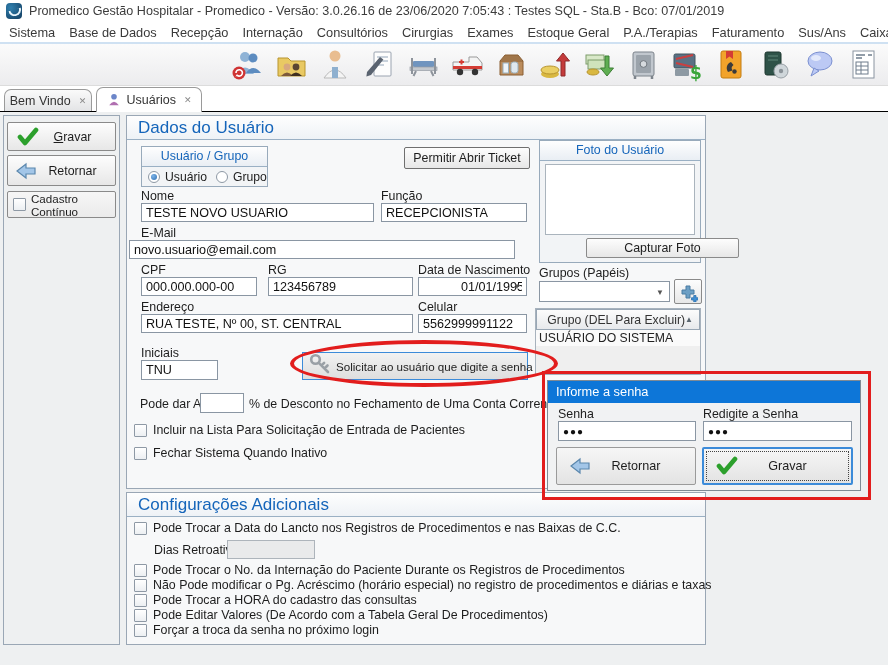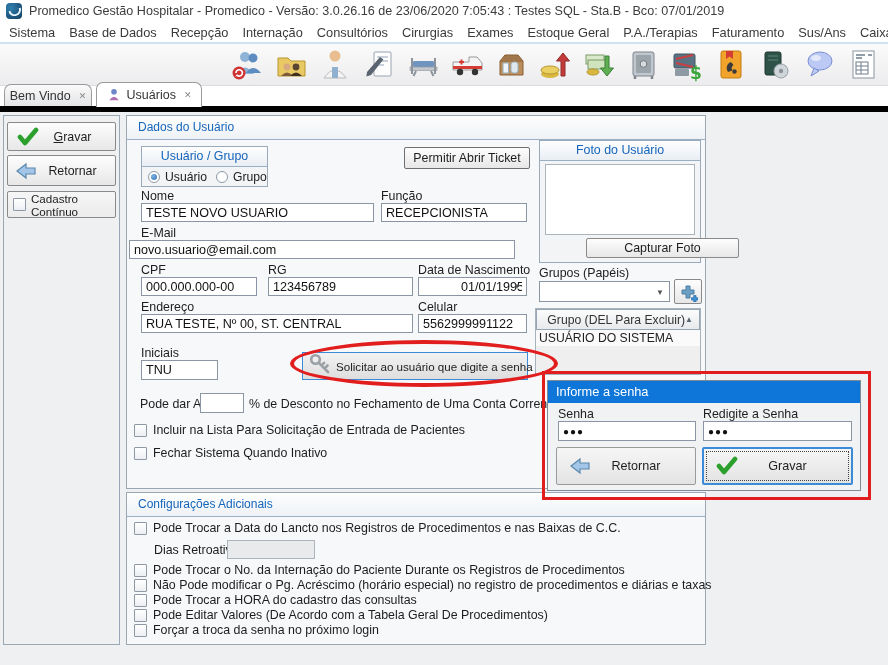--- a/index.html
+++ b/index.html
@@ -19,32 +19,32 @@
            box-sizing:border-box;white-space:nowrap;overflow:hidden;}
   .menuitem{font-size:12.8px;color:#3a3a3a;padding:0 7px;cursor:default;}
   
   .toolbar{position:absolute;left:0;top:44px;width:888px;height:42px;
            background:linear-gradient(#fbfbfb,#ececee);border-bottom:1px solid #dcdcdc;
            display:flex;align-items:center;gap:11px;padding-left:231px;box-sizing:border-box;overflow:hidden;}
   .tbicon{width:33px;height:34px;flex:0 0 auto;}
   .tbicon svg{width:33px;height:34px;display:block;}
   
   .tabstrip{position:absolute;left:0;top:86px;width:888px;height:26px;background:#fff;
-            border-bottom:6px solid #000000;box-sizing:border-box;}
+            border-bottom:1px solid #000000;box-sizing:border-box;}
   .tab{position:absolute;bottom:0;display:flex;align-items:center;gap:6px;justify-content:center;
        border:1px solid #9a9a9a;border-bottom:none;border-radius:7px 7px 0 0;box-sizing:border-box;
        font-size:12.5px;color:#333;}
   .tab.inactive{left:4px;width:88px;height:22px;background:linear-gradient(#fafafa,#e3e4e6);}
   .tab.active{left:96px;width:106px;height:25px;background:#fff;margin-bottom:-1px;z-index:2;}
   .tabclose{font-size:9px;color:#8a8a8a;margin-left:2px;}
   .usericon16 svg{width:14px;height:14px;display:block;}
   
   .contentbg{position:absolute;left:0;top:112px;width:888px;height:553px;background:#eef0f1;}
   .panelborder{position:absolute;border:1px solid #9aa7b5;background:#f7f8f9;box-sizing:border-box;}
-  .grouphdr{height:23px;line-height:23px;padding-left:11px;color:#1565ba;font-size:12px;
+  .grouphdr{height:23px;line-height:23px;padding-left:11px;color:#1565ba;font-size:17px;
             background:linear-gradient(#fefefe,#eef2f6);border-bottom:1px solid #9ab0c4;}
   .label{position:absolute;font-size:12.4px;color:#1d1d1d;white-space:nowrap;}
   .tinput{position:absolute;box-sizing:border-box;height:19px;border:1px solid #8a96a3;background:#fff;
           font-family:"Liberation Sans",sans-serif;font-size:12.6px;color:#111;padding:0 4px;border-radius:0;}
   .tinput:disabled,.tinput.disabled{background:#e9eaeb;border-color:#adb4bb;}
   .btn{position:absolute;box-sizing:border-box;border:1px solid #8a8a8a;border-radius:2px;
        background:linear-gradient(#fdfdfd,#e7e7e7);font-size:12.4px;color:#1d1d1d;
        display:flex;align-items:center;justify-content:center;cursor:default;}
   .cbrow{position:absolute;display:flex;align-items:center;gap:6px;font-size:12.4px;color:#1d1d1d;white-space:nowrap;}
   .cbbox{width:13px;height:13px;box-sizing:border-box;border:1px solid #8e99a5;border-radius:1px;

